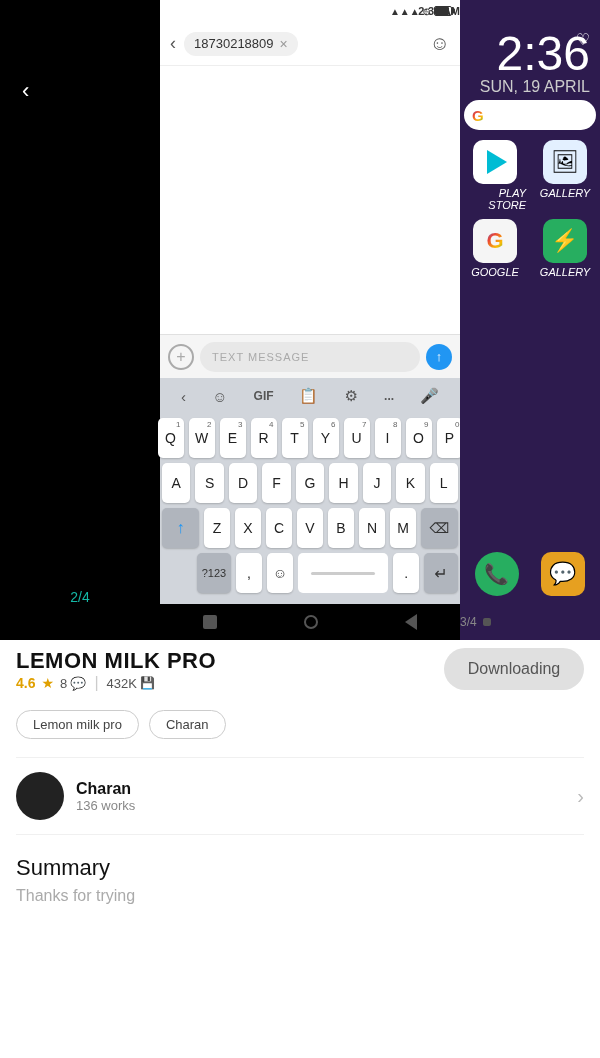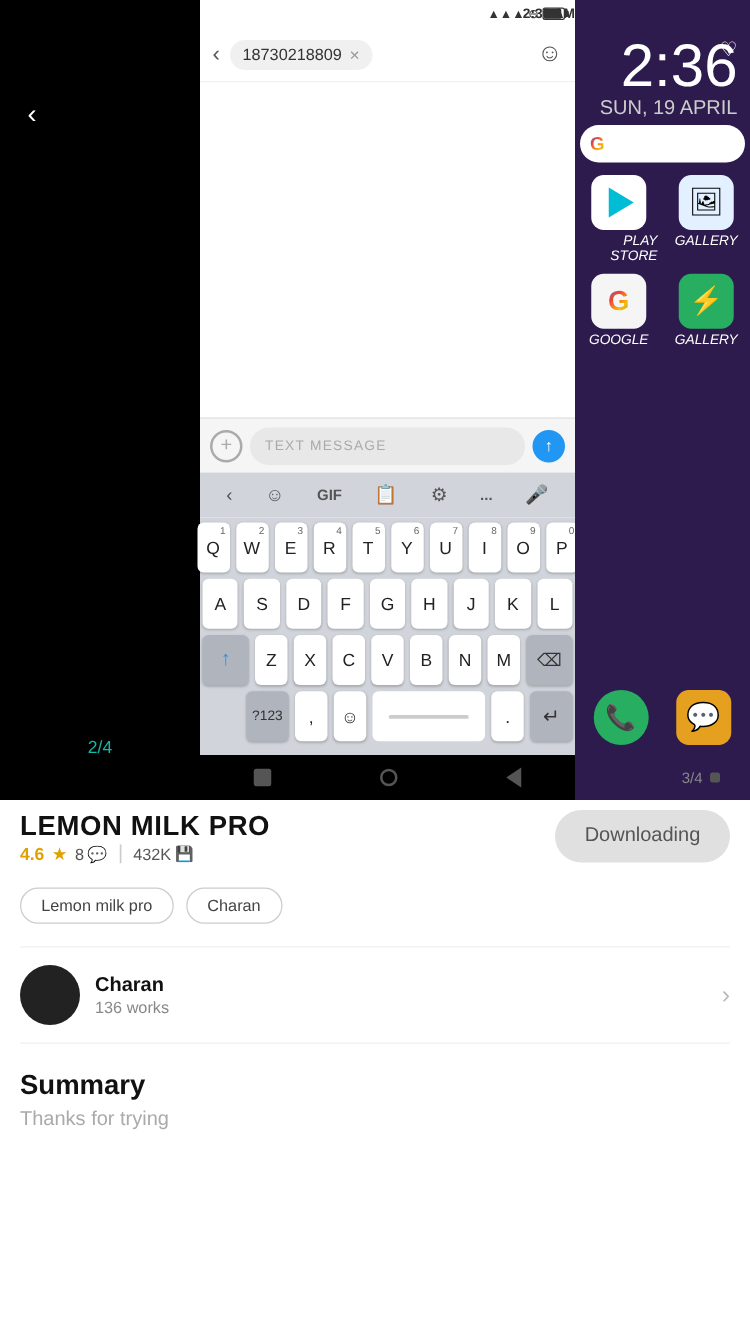--- a/index.html
+++ b/index.html
@@ -426,21 +426,21 @@
 
     
     .right-nav-row {
       position: absolute;
       bottom: 0;
       left: 0;
       right: 0;
       height: 36px;
       display: flex;
       align-items: center;
-      justify-content: flex-end;
+      justify-content: flex-start;
       padding-right: 24px;
     }
     .right-nav-page {
       color: #888;
       font-size: 12px;
     }
     .right-nav-dot {
       width: 8px;
       height: 8px;
       background: #555;
@@ -560,21 +560,21 @@
       font-size: 13px;
       color: #888;
     }
     .author-chevron {
       color: #bbb;
       font-size: 20px;
     }
 
     .summary-title {
       font-size: 22px;
-      font-weight: 700;
+      font-weight: 400;
       color: #111;
       margin-bottom: 6px;
     }
     .summary-text {
       font-size: 16px;
       color: #aaa;
     }
 
     
     .play-triangle {

